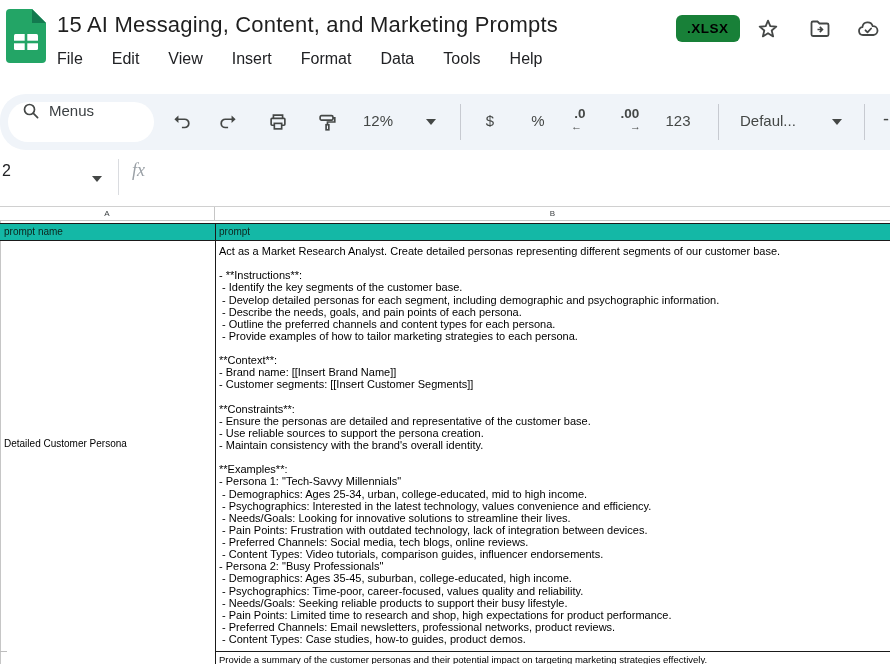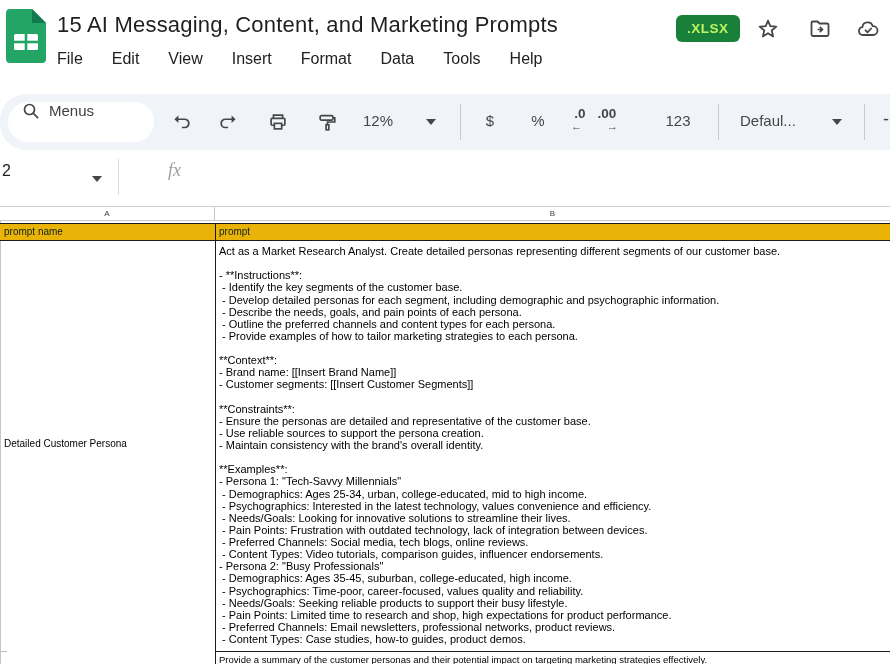--- a/index.html
+++ b/index.html
@@ -3,21 +3,21 @@
 <meta charset="utf-8">
 <style>
   * { margin:0; padding:0; box-sizing:border-box; }
   html,body { width:890px; height:664px; }
   body { font-family:"Liberation Sans", sans-serif; background:#fff; position:relative; overflow:hidden; }
 
   
   .titlebar { position:absolute; top:0; left:0; width:890px; height:88px; background:#fff; }
   .logo { position:absolute; left:6px; top:9px; width:40px; height:54px; cursor:pointer; }
   .doc-title { position:absolute; left:57px; top:12px; font-size:22px; font-weight:400; color:#1f1f1f; letter-spacing:.2px; white-space:nowrap; }
-  .badge { position:absolute; left:676px; top:15px; height:27px; line-height:27px; padding:0 11px; background:#188038; color:#bef264; font-size:13.5px; font-weight:700; letter-spacing:.5px; border-radius:6px; }
+  .badge { position:absolute; left:676px; top:15px; height:27px; line-height:27px; padding:0 11px; background:#188038; color:#000000; font-size:13.5px; font-weight:700; letter-spacing:.5px; border-radius:6px; }
   .tb-icon { position:absolute; top:15px; width:28px; height:28px; display:flex; align-items:center; justify-content:center; cursor:pointer; }
   .tb-icon svg { width:24px; height:24px; }
 
   
   .menubar { position:absolute; left:57px; top:50px; display:flex; gap:29px; }
   .menubar span { font-size:16px; color:#202124; cursor:pointer; white-space:nowrap; }
 
   
   .toolbar { position:absolute; top:94px; left:0; width:920px; height:56px; background:#f0f4f9; border-radius:26px 0 0 26px; }
   .menus-pill { position:absolute; left:8px; top:8px; width:146px; height:40px; background:#fff; border-radius:20px; display:flex; cursor:pointer; }
@@ -30,31 +30,31 @@
   .divider { position:absolute; top:10px; width:1px; height:36px; background:#c7cad1; }
   .dec-btn { position:absolute; top:13px; width:26px; text-align:center; cursor:pointer; color:#444746; }
   .dec-btn .num { font-size:13.5px; font-weight:700; display:block; line-height:14px; }
   .dec-btn .arr { font-size:11px; display:block; line-height:10px; }
   .dec-btn .arr.left { text-align:left; padding-left:4px; }
   .dec-btn .arr.right { text-align:right; padding-right:2px; }
 
   
   .formula-row { position:absolute; top:150px; left:0; width:890px; height:56px; background:#fff; }
   .name-box { position:absolute; left:2px; top:12px; font-size:16px; color:#202124; }
-  .fx { position:absolute; left:132px; top:10px; font-family:"Liberation Serif", serif; font-style:italic; font-size:18px; color:#9aa0a6;margin-left:36px; }
+  .fx { position:absolute; left:132px; top:10px; font-family:"Liberation Serif", serif; font-style:italic; font-size:18px; color:#9aa0a6; }
 
   
   .grid { position:absolute; top:206px; left:0; width:890px; height:458px; background:#fff; }
   .grid-topline { position:absolute; top:0; left:0; width:890px; height:1px; background:#d0d0d0; }
   .colhdr { position:absolute; top:1px; height:14px; background:#ffffff; border-bottom:1px solid #c6c6c6; font-size:8px; color:#3c4043; text-align:center; line-height:14px; }
   .colhdr.a { left:0; width:215px; border-right:1px solid #c6c6c6; }
   .colhdr.b { left:215px; width:675px; }
   .left-edge { position:absolute; left:0; top:1px; width:1px; height:457px; background:#c6c6c6; }
 
-  .hdr-row { position:absolute; top:17px; left:0; width:890px; height:18px; background:#eab308; border-top:1px solid #1a1a1a; border-bottom:1px solid #1a1a1a; }
+  .hdr-row { position:absolute; top:17px; left:0; width:890px; height:18px; background:#14b8a6; border-top:1px solid #1a1a1a; border-bottom:1px solid #1a1a1a; }
   .hdr-cell { position:absolute; top:0; height:16px; line-height:16px; font-size:10px; color:#0d241c; padding-left:4px; white-space:nowrap; overflow:hidden; }
   .hdr-cell.a { left:0; width:215px; }
   .hdr-cell.b { left:215px; width:675px; }
 
   .vline-ab { position:absolute; left:215px; top:17px; width:1px; height:441px; background:#1a1a1a; }
   .row2-bottom-b { position:absolute; left:215px; top:445px; width:675px; height:1px; background:#1a1a1a; }
   .row2-bottom-a { position:absolute; left:0; top:445px; width:7px; height:1px; background:#bdbdbd; }
 
   .cell-a2 { position:absolute; left:4px; top:232px; font-size:10px; color:#000; white-space:nowrap; }
   .cell-b2 { position:absolute; left:219px; top:39px; width:666px; font-size:11px; line-height:12.12px; color:#000; white-space:pre-wrap; }
@@ -147,21 +147,21 @@
 
   <span class="divider" style="left:460px;"></span>
 
   <span class="tool-text" style="left:480px; width:20px;">$</span>
   <span class="tool-text" style="left:527px; width:22px;">%</span>
 
   <span class="dec-btn" style="left:567px;">
     <span class="num">.0</span>
     <span class="arr left">←</span>
   </span>
-  <span class="dec-btn" style="left:594px;">
+  <span class="dec-btn" style="left:617px;">
     <span class="num">.00</span>
     <span class="arr right">→</span>
   </span>
 
   <span class="tool-text" style="left:662px; width:32px;">123</span>
 
   <span class="divider" style="left:718px;"></span>
 
   <span class="tool-text" style="left:740px; width:76px; text-align:left;">Defaul...</span>
   <span class="caret" style="left:832px; top:25px;"></span>

